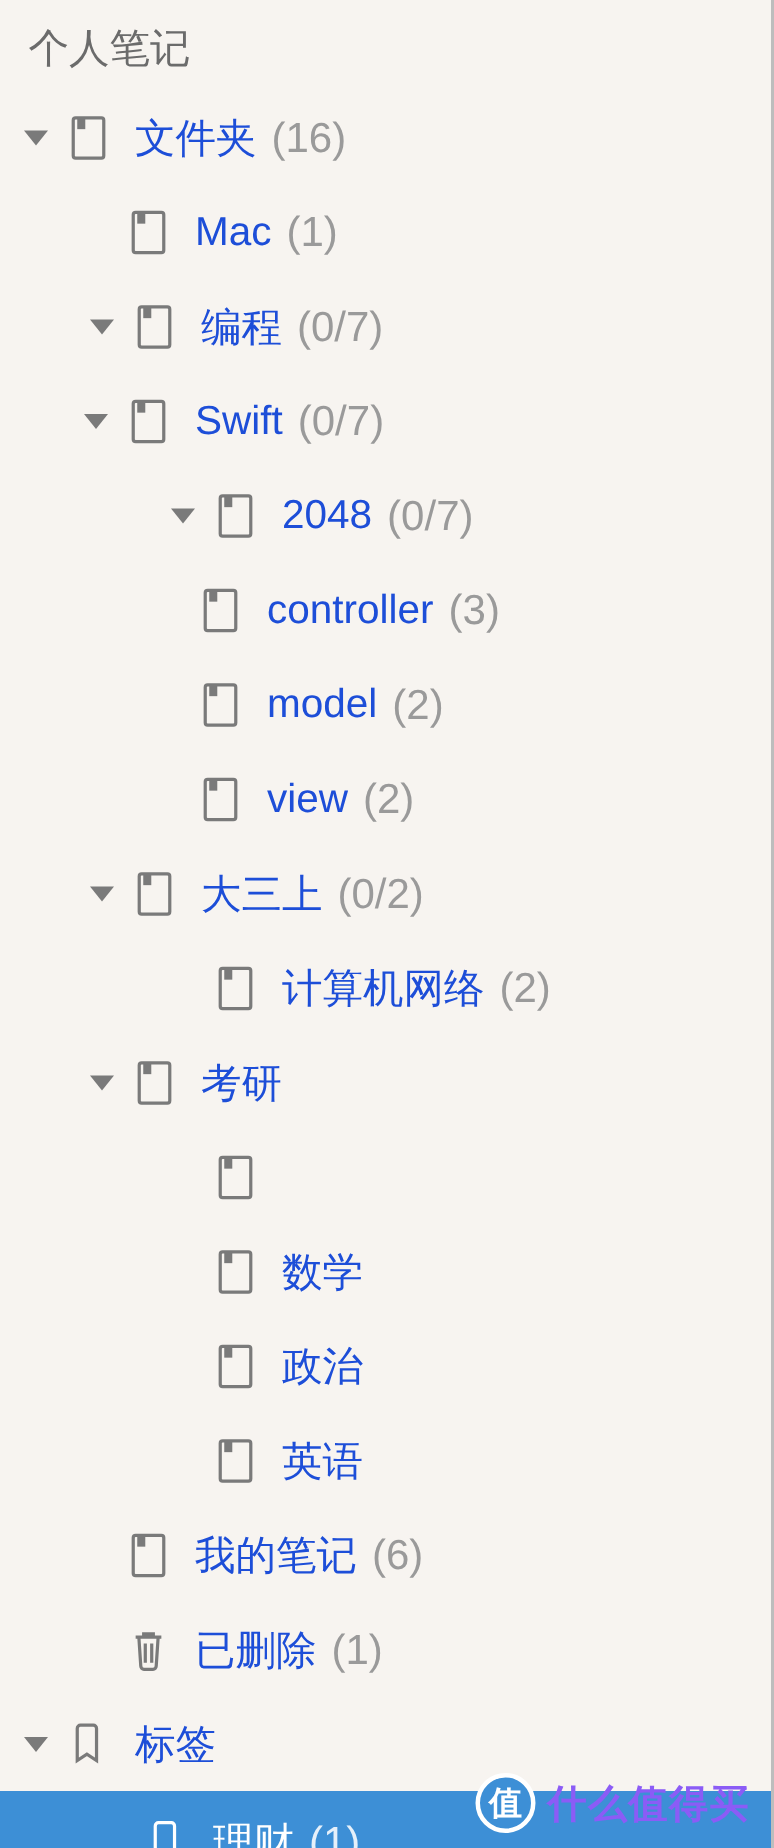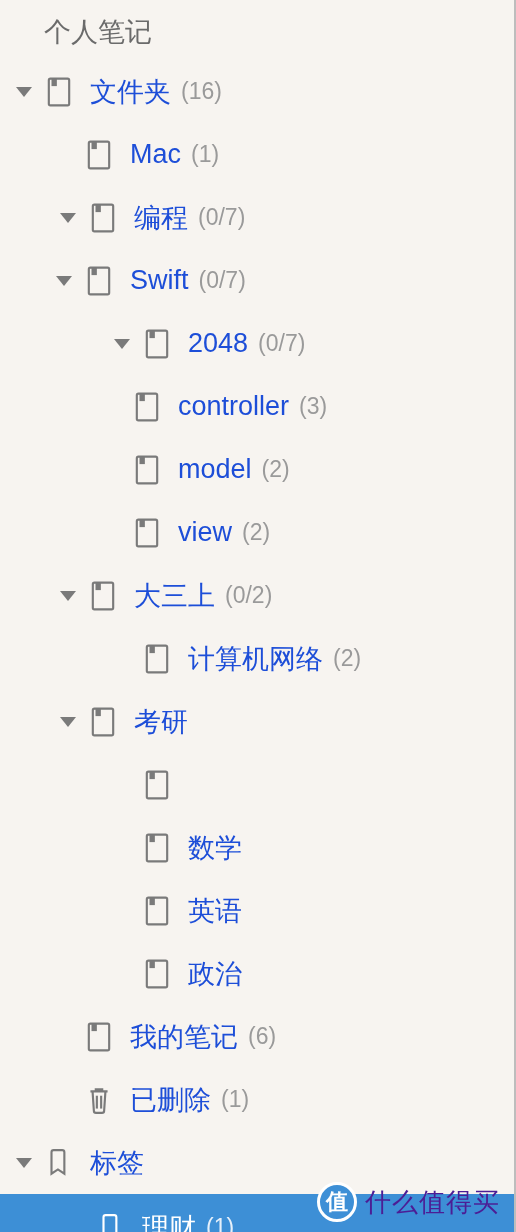--- a/index.html
+++ b/index.html
@@ -13,21 +13,21 @@
     color: #4a4a4a;
     overflow: hidden;
   }
   .sidebar {
     width: 516px;
     height: 1232px;
     position: relative;
     border-right: 2px solid #bdbdbd;
   }
   .header {
-    padding: 14px 0 10px 44px;
+    padding: 14px 0 10px 19px;
     font-size: 27px;
     font-weight: 400;
     color: #6b6b6b;
   }
   .row {
     display: flex;
     align-items: center;
     height: 63px;
     cursor: default;
     font-size: 27px;
@@ -54,21 +54,21 @@
     flex: none;
   }
   .notebook-svg { width: 26px; height: 30px; }
   .label {
     color: #1d4ed8;
     font-weight: 400;
     white-space: nowrap;
   }
   .count {
     color: #9a9a9a;
-    font-size: 23px;
+    font-size: 28px;
     margin-left: 10px;
     font-weight: 300;
     white-space: nowrap;
   }
   .selected {
     background: #3d8fd6;
     color: #ffffff;
     height: 67px;
   }
   .selected .label { color: #ffffff; }
@@ -95,22 +95,22 @@
     border: 3px solid #ffffff;
     display: flex;
     align-items: center;
     justify-content: center;
     color: #fff;
     font-size: 22px;
     font-weight: 600;
   }
   .badge-text {
     font-size: 26px;
-    color: #4c1d95;
-    font-weight: 400;
+    color: #8b5cf6;
+    font-weight: 700;
     letter-spacing: 1px;
   }
 </style>
 </head>
 <body>
 
 <div class="sidebar">
   <div class="header">个人笔记</div>
   <div id="tree-host">
       <div class="row pad-0">
@@ -253,31 +253,31 @@
         <span class="label">数学</span>
       </div>
       <div class="row pad-3">
         <div class="disclosure-space"></div>
         <div class="icon-wrap">
           <svg class="notebook-svg" viewBox="0 0 24 28">
       <rect x="2.5" y="1.5" width="19" height="25" rx="1.5" fill="none" stroke="#7a7a7a" stroke-width="2"></rect>
       <rect x="5" y="1.5" width="5" height="7" fill="#7a7a7a"></rect>
     </svg>
         </div>
+        <span class="label">政治</span>
+      </div>
+      <div class="row pad-3">
+        <div class="disclosure-space"></div>
+        <div class="icon-wrap">
+          <svg class="notebook-svg" viewBox="0 0 24 28">
+      <rect x="2.5" y="1.5" width="19" height="25" rx="1.5" fill="none" stroke="#7a7a7a" stroke-width="2"></rect>
+      <rect x="5" y="1.5" width="5" height="7" fill="#7a7a7a"></rect>
+    </svg>
+        </div>
         <span class="label">英语</span>
-      </div>
-      <div class="row pad-3">
-        <div class="disclosure-space"></div>
-        <div class="icon-wrap">
-          <svg class="notebook-svg" viewBox="0 0 24 28">
-      <rect x="2.5" y="1.5" width="19" height="25" rx="1.5" fill="none" stroke="#7a7a7a" stroke-width="2"></rect>
-      <rect x="5" y="1.5" width="5" height="7" fill="#7a7a7a"></rect>
-    </svg>
-        </div>
-        <span class="label">政治</span>
       </div>
       <div class="row pad-2">
         <div class="disclosure-space"></div>
         <div class="icon-wrap">
           <svg class="notebook-svg" viewBox="0 0 24 28">
       <rect x="2.5" y="1.5" width="19" height="25" rx="1.5" fill="none" stroke="#7a7a7a" stroke-width="2"></rect>
       <rect x="5" y="1.5" width="5" height="7" fill="#7a7a7a"></rect>
     </svg>
         </div>
         <span class="label">我的笔记</span>

